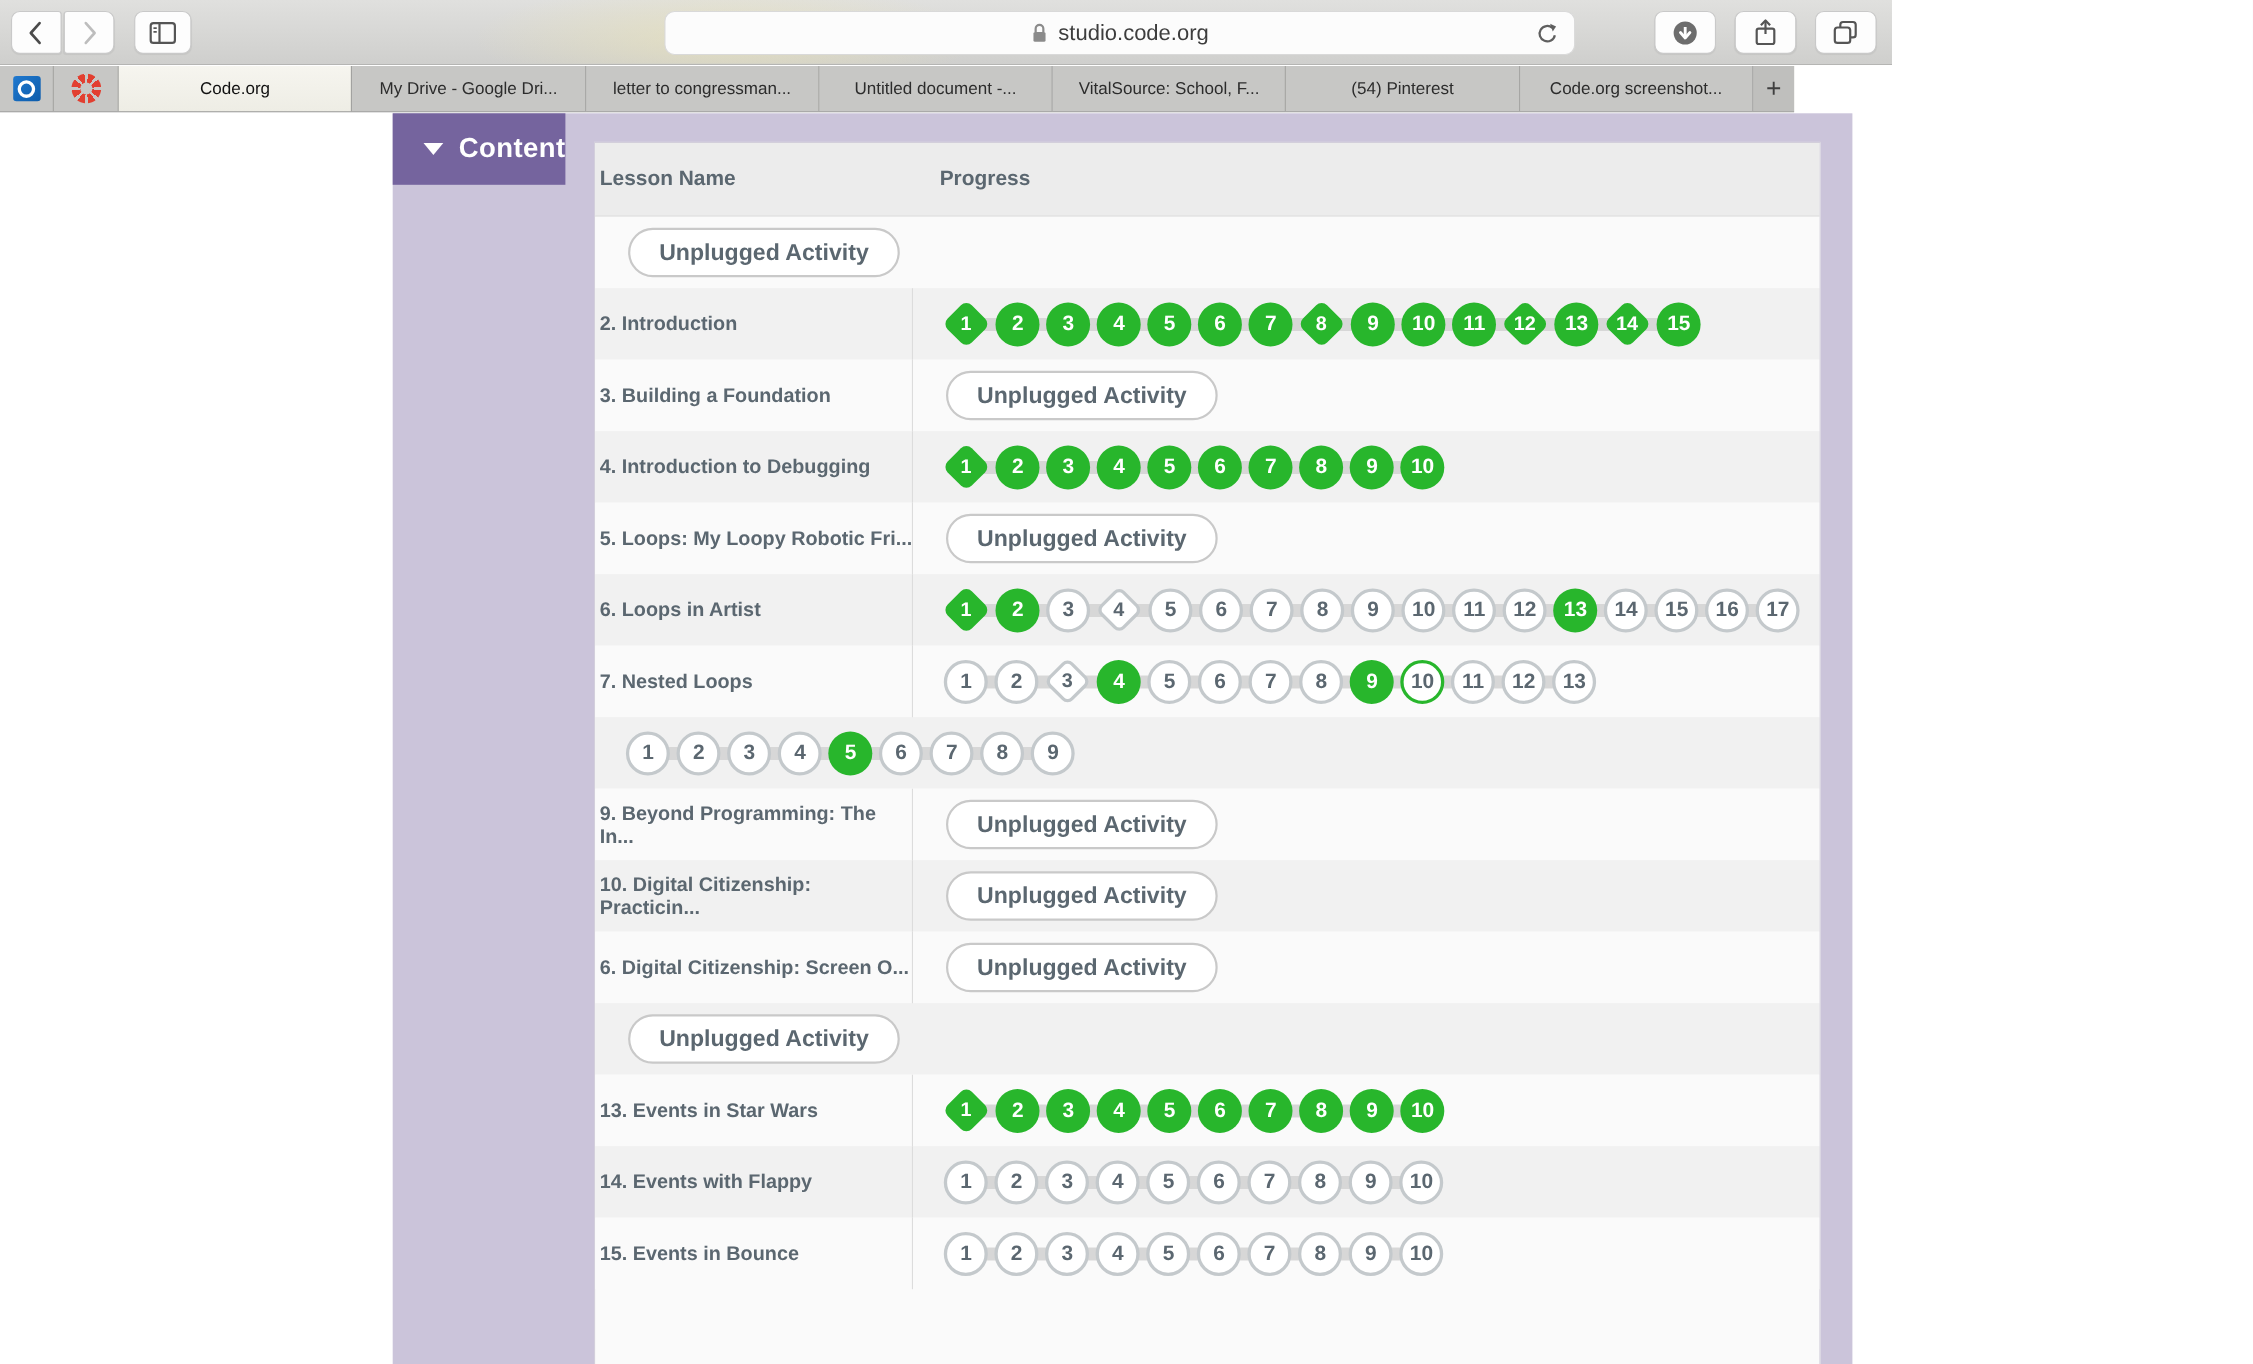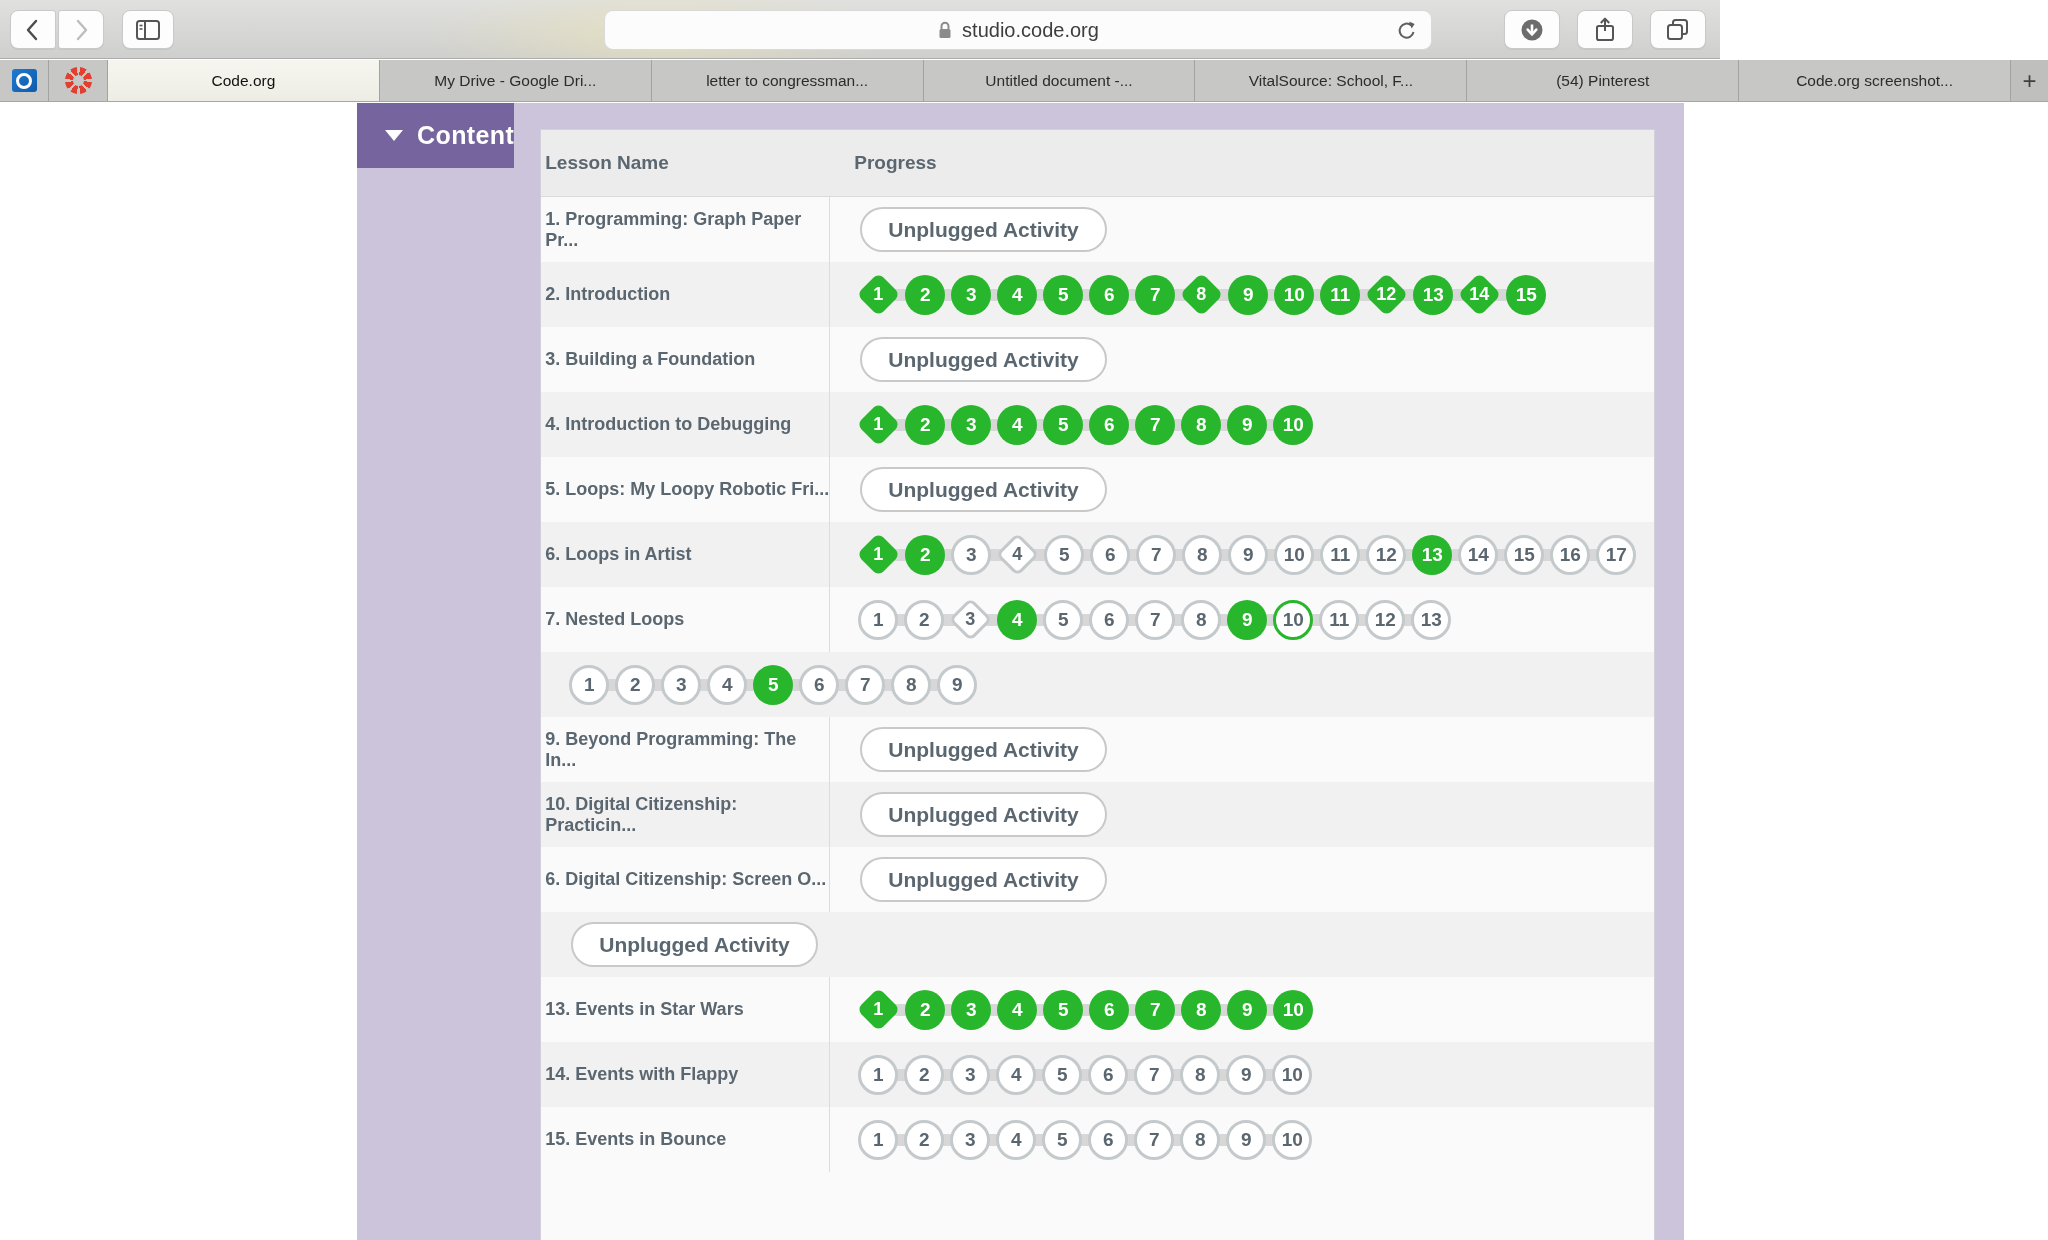--- a/index.html
+++ b/index.html
@@ -22,21 +22,21 @@
   .right-group { position:absolute; right:14px; top:10px; display:flex; gap:17px; }
   .right-group .tb-btn { position:static; width:56px; }
 
   .address-bar { position:absolute; left:604px; top:10px; width:828px; height:40px;
     background:#fcfcfc; border:1px solid #d9d9d9; border-radius:9px;
     display:flex; align-items:center; justify-content:center; gap:9px; }
   .address-bar .url { font-size:20px; color:#3d3d3d; }
   .reload { position:absolute; right:12px; top:8px; }
 
   
-  .tab-bar { position:absolute; left:0; top:60px; width:2048px; height:42px;
+  .tab-bar { position:absolute; left:0; top:60px; width:1631px; height:42px;
     background:#bfbfbd; display:flex; border-bottom:1px solid #a6a6a4; }
   .pinned { width:49px; flex:none; background:#c7c7c5; border-right:1px solid #a2a2a0;
     display:flex; align-items:center; justify-content:center; }
   .pinned:nth-child(2){ width:59px; }
   .tab { flex:1; background:#c7c7c5; border-right:1px solid #a2a2a0;
     display:flex; align-items:center; justify-content:center; overflow:hidden; }
   .tab-label { font-size:15.5px; color:#2c2c2c; white-space:nowrap; }
   .tab.active { background:linear-gradient(#f6f5ef,#eeede5); }
   .tab.active .tab-label { color:#111; }
   .newtab { flex:none; width:37px; background:#bfbfbd; border:none;
@@ -190,21 +190,20 @@
       <span class="title">Content</span>
     </div>
     <div class="content-body">
       <div class="ltable">
         <div class="thead">
           <div class="col1 th">Lesson Name</div>
           <div class="col2 th">Progress</div>
         </div>
         <div id="rows">
             <div class="trow odd">
-              <div class="col1 cname">1. Programming: Graph Paper Pr...</div>
               <div class="col2 cprog"><button class="pill">Unplugged Activity</button></div>
             </div>
             <div class="trow even">
               <div class="col1 cname">2. Introduction</div>
               <div class="col2 cprog"><div class="strip">
                   <div class="bubble diamond done">
                     <span>1</span>
                   </div>
                   <div class="bubble done">
                     <span>2</span>

